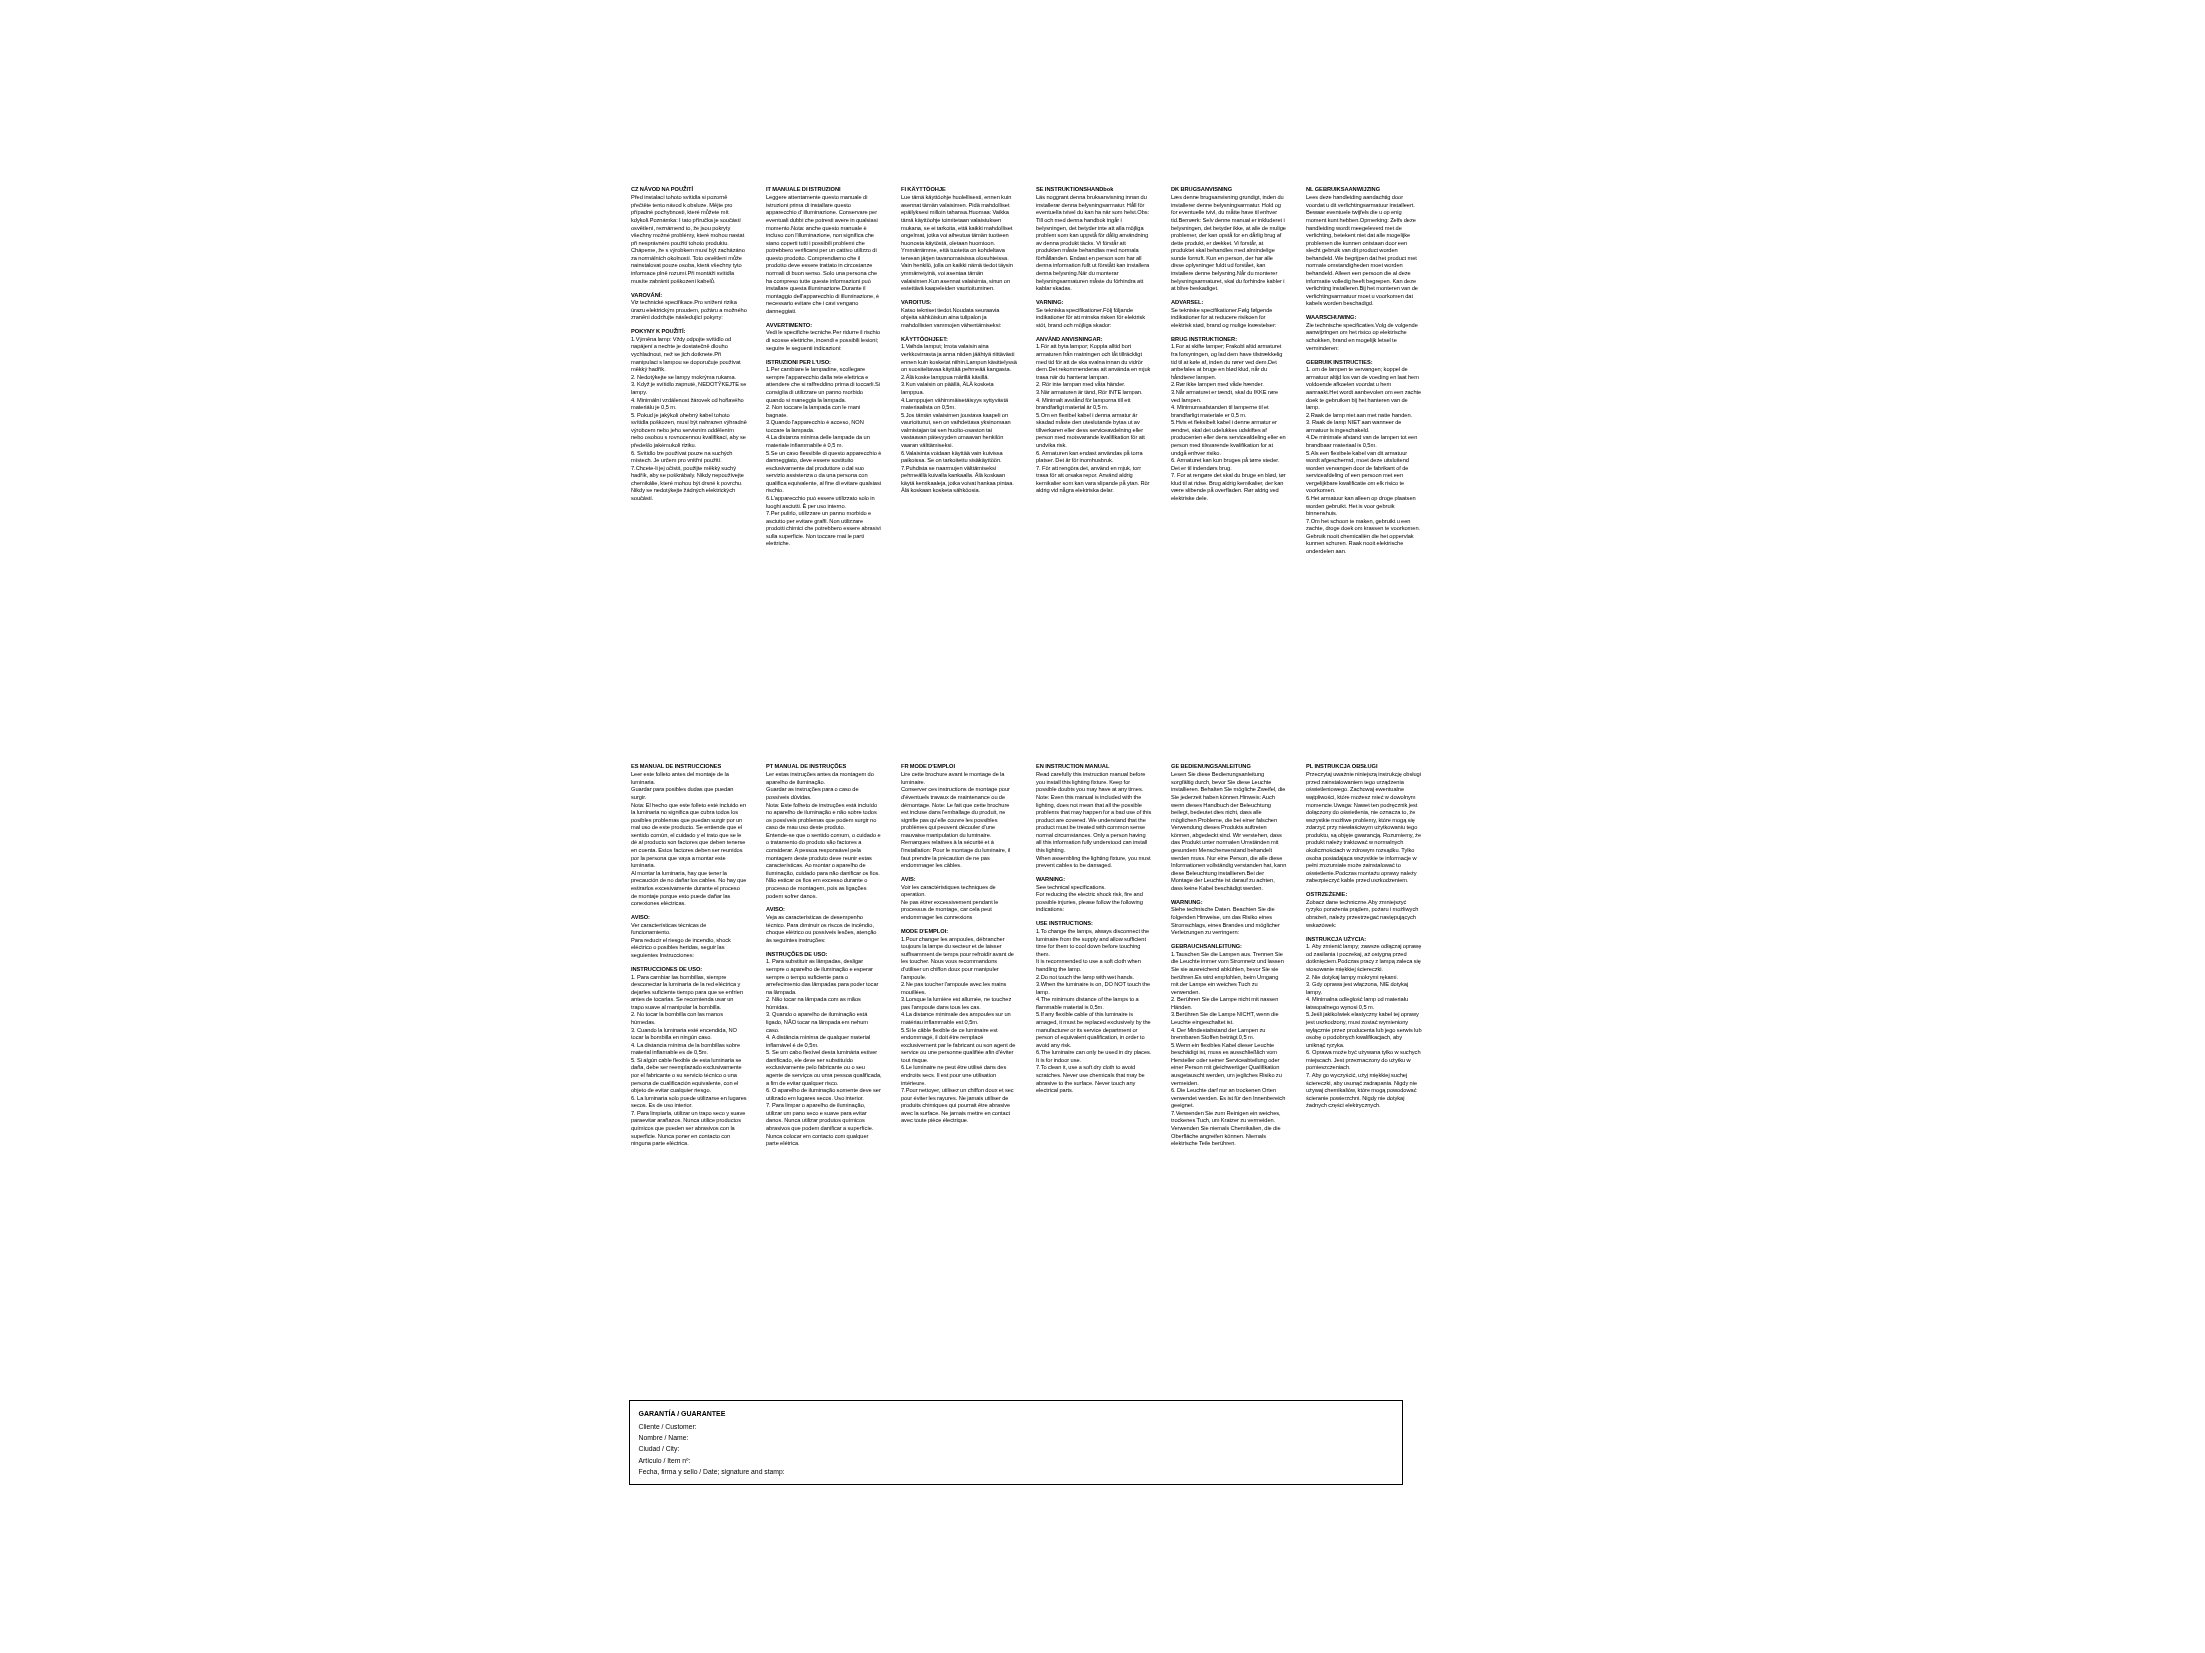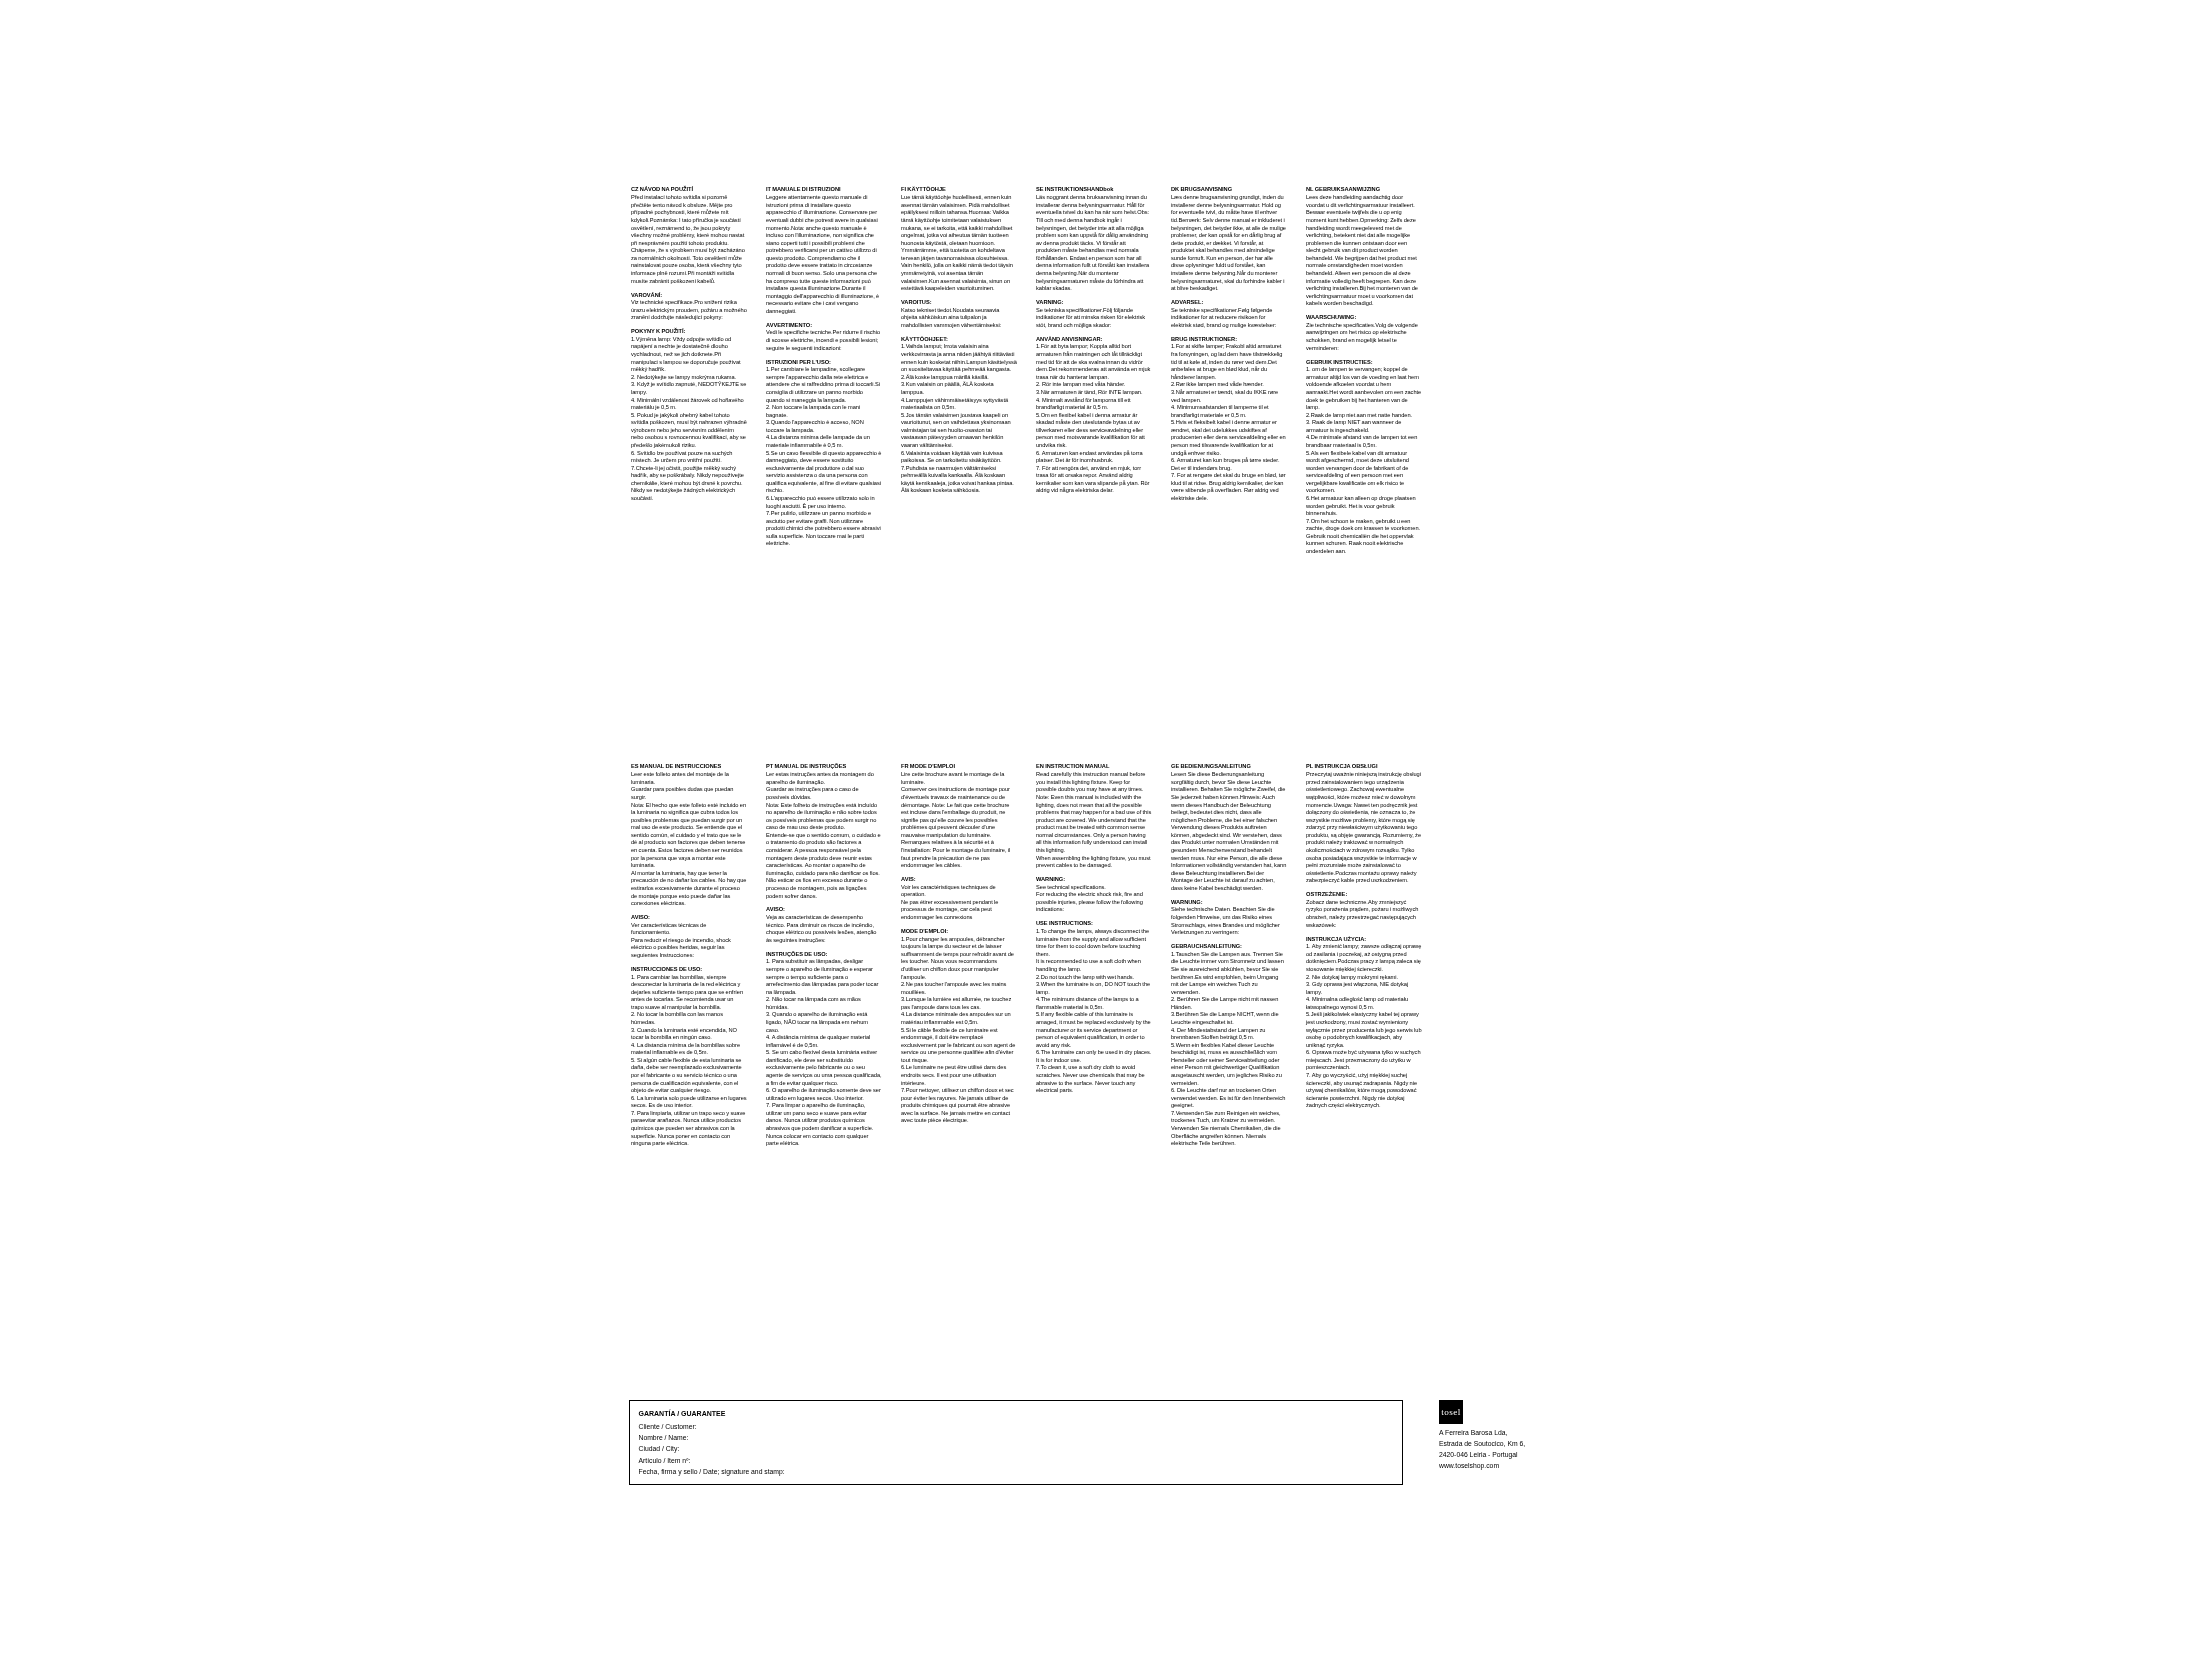--- a/index.html
+++ b/index.html
@@ -385,27 +385,15 @@
     <div class="g-inner">
       <span class="g-title">GARANTÍA / GUARANTEE</span>
       <span class="g-line">Cliente / Customer:</span>
       <span class="g-line">Nombre / Name:</span>
       <span class="g-line">Ciudad / City:</span>
       <span class="g-line">Artículo / Item nº:</span>
       <span class="g-line">Fecha, firma y sello / Date; signature and stamp:</span>
     </div>
   </div>
 
-  <div class="logo-block">
-    <div class="logo-row">
-      <div class="logo-mark">tosel</div>
-      <div class="logo-word"></div>
-    </div>
-    <div class="addr">
-      <span>A Ferreira Barosa Lda,</span>
-      <span>Estrada de Soutocico, Km 6,</span>
-      <span>2420-046 Leiria - Portugal</span>
-      <span>www.toselshop.com</span>
-    </div>
-  </div>
 
 </div>
 
 
 </body></html>

